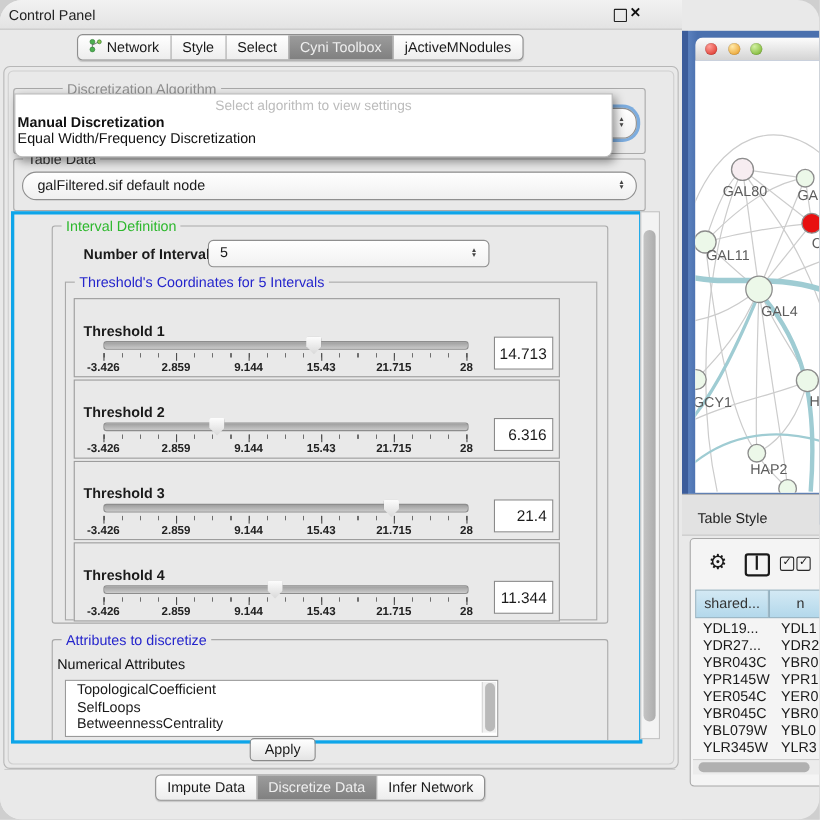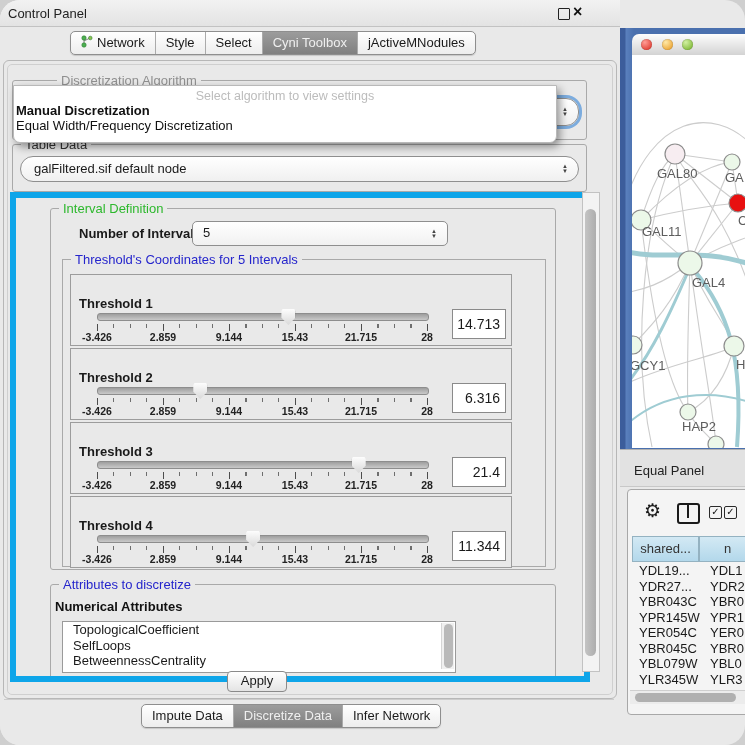--- a/index.html
+++ b/index.html
@@ -42,21 +42,21 @@
   .popup{left:13px;top:85px;width:542px;height:56px;background:#fff;border:1px solid #b9b9b9;
          border-radius:0 0 7px 7px;box-shadow:3px 4px 9px rgba(0,0,0,.4);z-index:5;}
   .popup .hint{text-align:center;color:#bcbcbc;font-size:12.5px;padding-top:3px;}
   .popup .it{padding-left:2px;font-size:13px;line-height:15px;color:#111;}
   .popup .it.b{font-weight:bold;}
 
   .g-td{left:12px;top:144px;width:573px;height:46px;}
   .g-td .gtitle{color:#333;}
   .td-combo{left:20px;top:156px;width:544px;height:24px;line-height:23px;}
 
-  .scrollarea{left:10px;top:192px;width:568px;height:478px;border:6px solid #0ea5e9;
+  .scrollarea{left:10px;top:192px;width:568px;height:478px;border:3px solid #0ea5e9;
               background:#e9e9e9;overflow:hidden;}
   .vscroll{left:582px;top:192px;width:16px;height:478px;background:#f3f3f3;border:1px solid #c2c2c2;}
   .vscroll .thumbv{position:absolute;left:2px;top:16px;width:11px;height:447px;border-radius:6px;
                    background:linear-gradient(90deg,#c4c4c4,#adadad);}
 
   .g-int{left:34px;top:10px;width:504px;height:360px;}
   .g-int>.gtitle{color:#2db82d;}
   .noi-label{position:absolute;left:28px;top:17px;font-weight:bold;}
   .noi-combo{position:absolute;left:141px;top:12px;width:244px;height:23px;border:1px solid #8f8f8f;
              border-radius:5px;background:linear-gradient(#fff,#f1f1f1);line-height:22px;padding-left:10px;}
@@ -75,21 +75,21 @@
   .ticks .minor{position:absolute;left:0;top:0;width:331px;height:4px;
         background:repeating-linear-gradient(90deg,#6e6e6e 0 1px,transparent 1px 16.5px);}
   .ticks .mj{position:absolute;top:0;width:1px;height:7px;background:#4d4d4d;}
   .tlabels{position:absolute;left:26px;top:56px;width:330px;height:12px;font-size:10.5px;font-weight:bold;color:#222;}
   .tlabels span{position:absolute;transform:translateX(-50%);white-space:nowrap;}
   .valbox{position:absolute;left:381px;top:34px;width:54px;height:30px;background:#fff;
           border:1px solid #8a8a8a;font-size:14px;text-align:right;line-height:29px;padding-right:5px;box-sizing:border-box;}
 
   .g-attr{left:34px;top:386px;width:504px;height:96px;}
   .g-attr>.gtitle{color:#2525cc;}
-  .attr-sub{position:absolute;left:4px;top:14px;font-weight:bold;color:#111;}
+  .attr-sub{position:absolute;left:4px;top:14px;font-weight:normal;color:#111;}
   .attr-list{position:absolute;left:11px;top:36px;width:392px;height:50px;background:#fff;
              border:1px solid #9a9a9a;overflow:hidden;}
   .attr-list .li{padding-left:10px;line-height:15.5px;font-size:13px;}
   .attr-list .sb{position:absolute;right:1px;top:1px;width:12px;height:46px;background:#f0f0f0;border-left:1px solid #d5d5d5;}
   .attr-list .sb i{position:absolute;left:1.5px;top:1px;width:9px;height:44px;border-radius:5px;background:#b9b9b9;}
 
   .apply{left:227px;top:671px;width:58px;height:19px;border:1px solid #8a8a8a;border-radius:4px;
          background:linear-gradient(#ffffff,#e4e4e4);text-align:center;line-height:18px;font-size:13px;}
 
   .groove{left:4px;top:699px;width:610px;height:1px;background:#cccccc;}
@@ -405,21 +405,21 @@
             <text x="104" y="314" class="net-label">H</text>
             <circle cx="56" cy="357" r="8" fill="#ecf8e9" stroke="#8d8d8d" stroke-width="1.2"></circle>
             <text x="50" y="376" class="net-label">HAP2</text>
             <circle cx="84" cy="389" r="8" fill="#ecf8e9" stroke="#8d8d8d" stroke-width="1.2"></circle>
           </g>
       </svg>
     </div>
   </div>
 
   <div class="abs tp-band">
-    <span class="t">Equal Panel</span>
+    <span class="t">Table Style</span>
   </div>
 
   <div class="abs tp-box">
     <span class="gear">⚙</span>
     <span class="spliticon">
         <i></i>
       </span>
     <span class="cb cb1">✓</span>
     <span class="cb cb2">✓</span>
 

